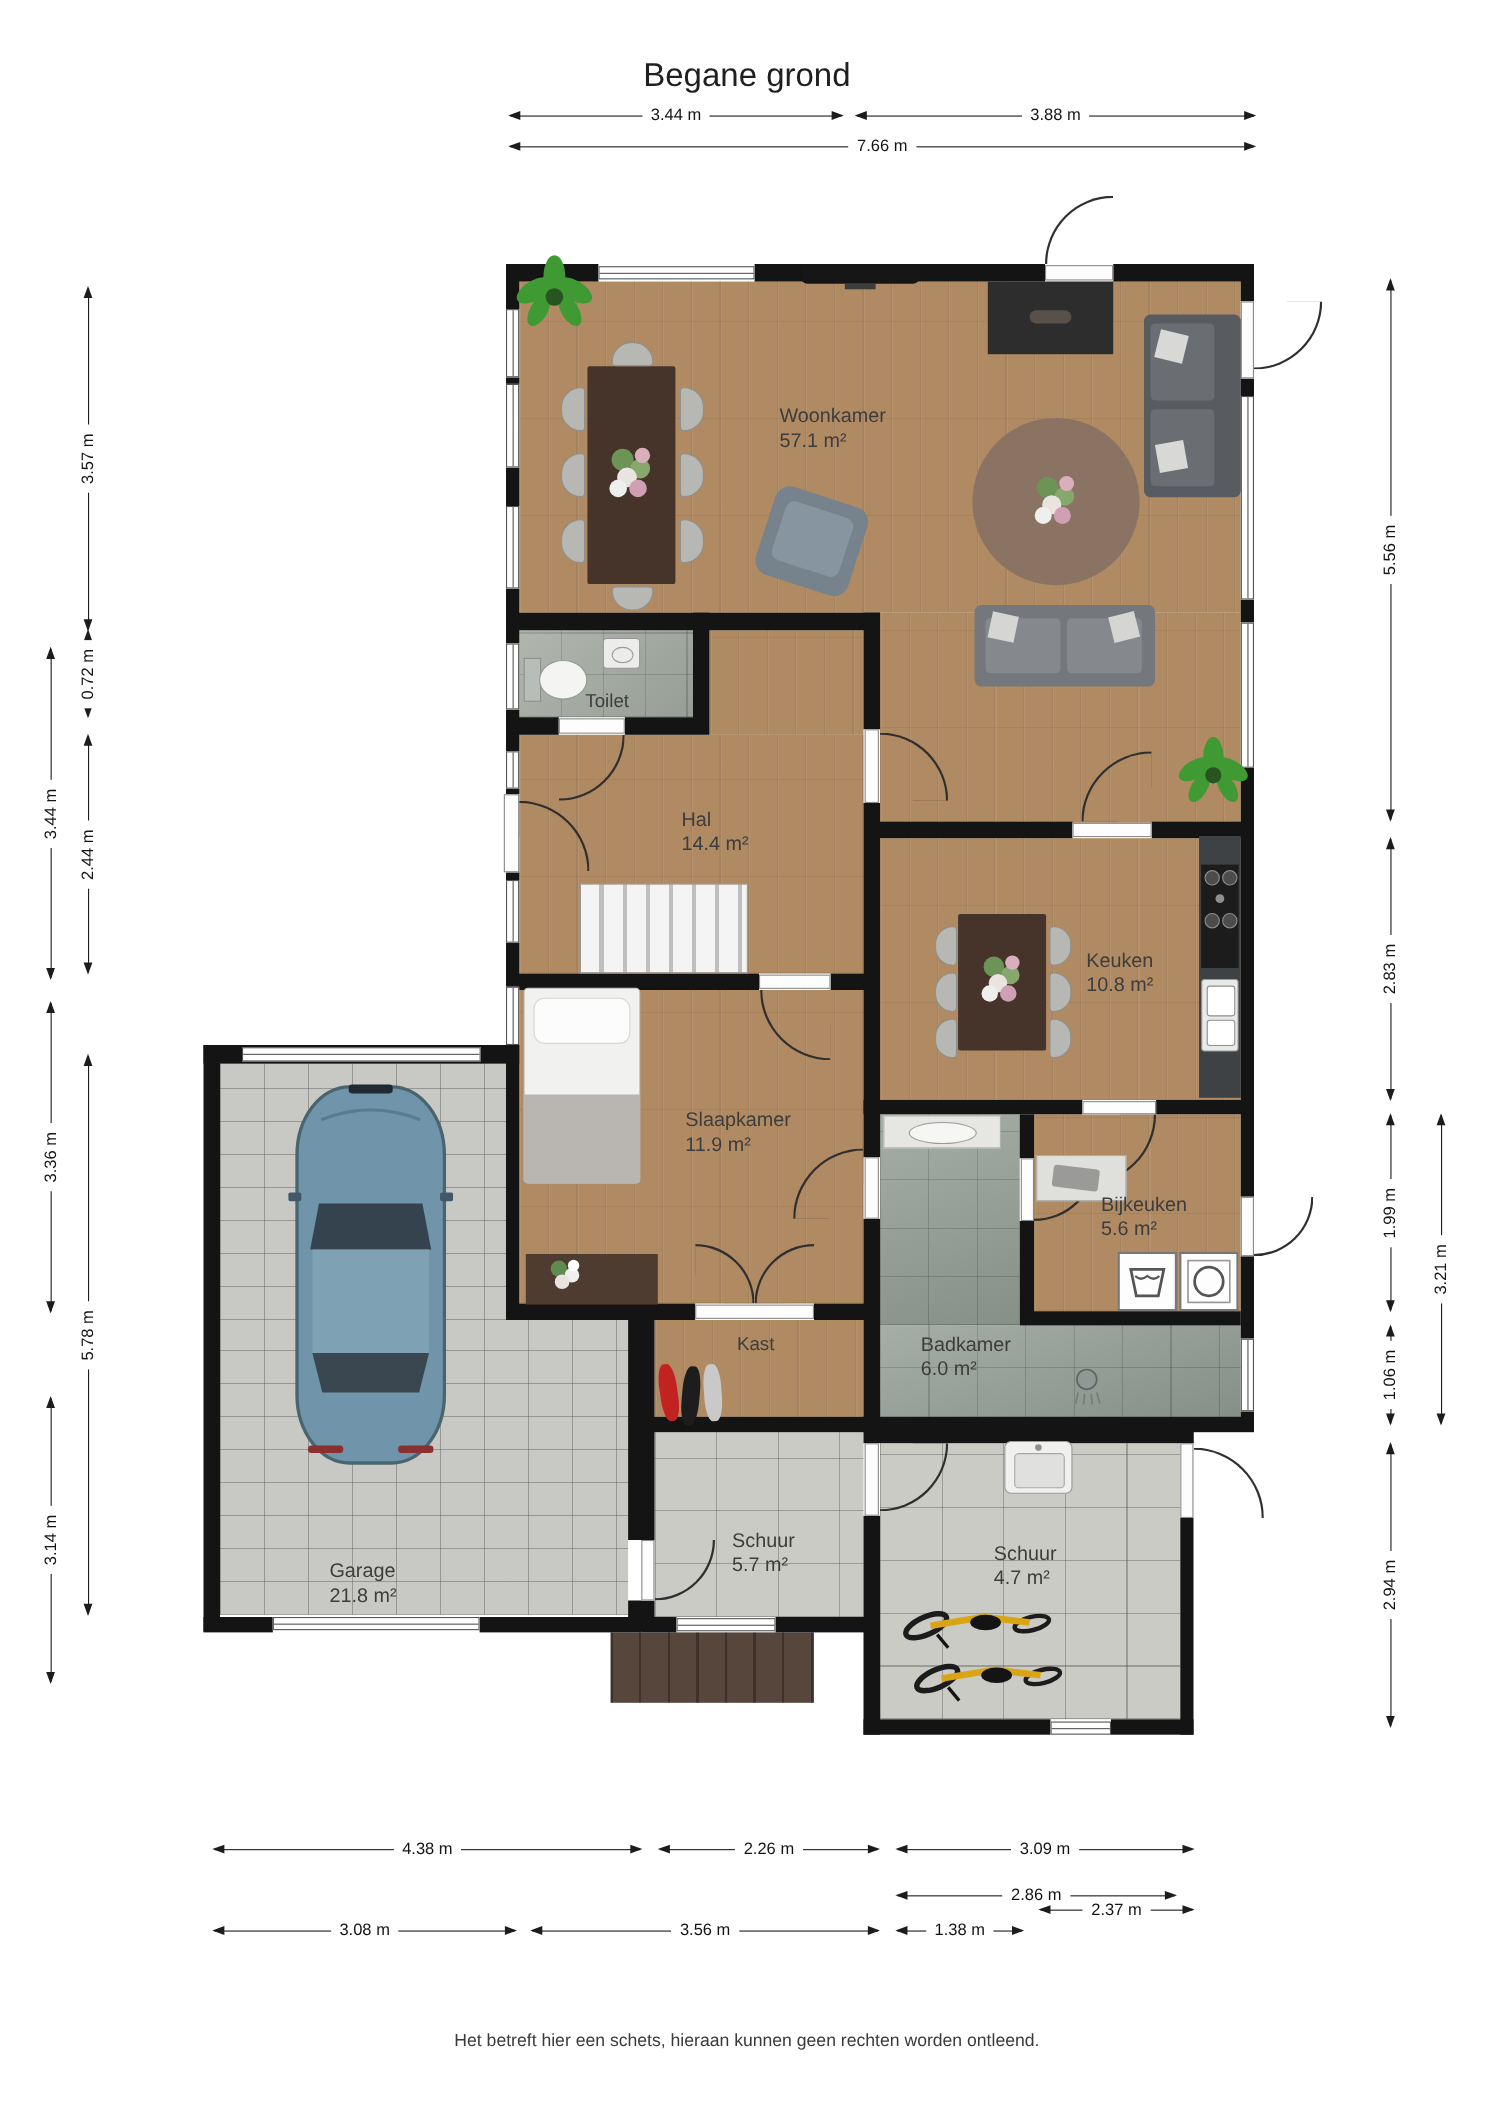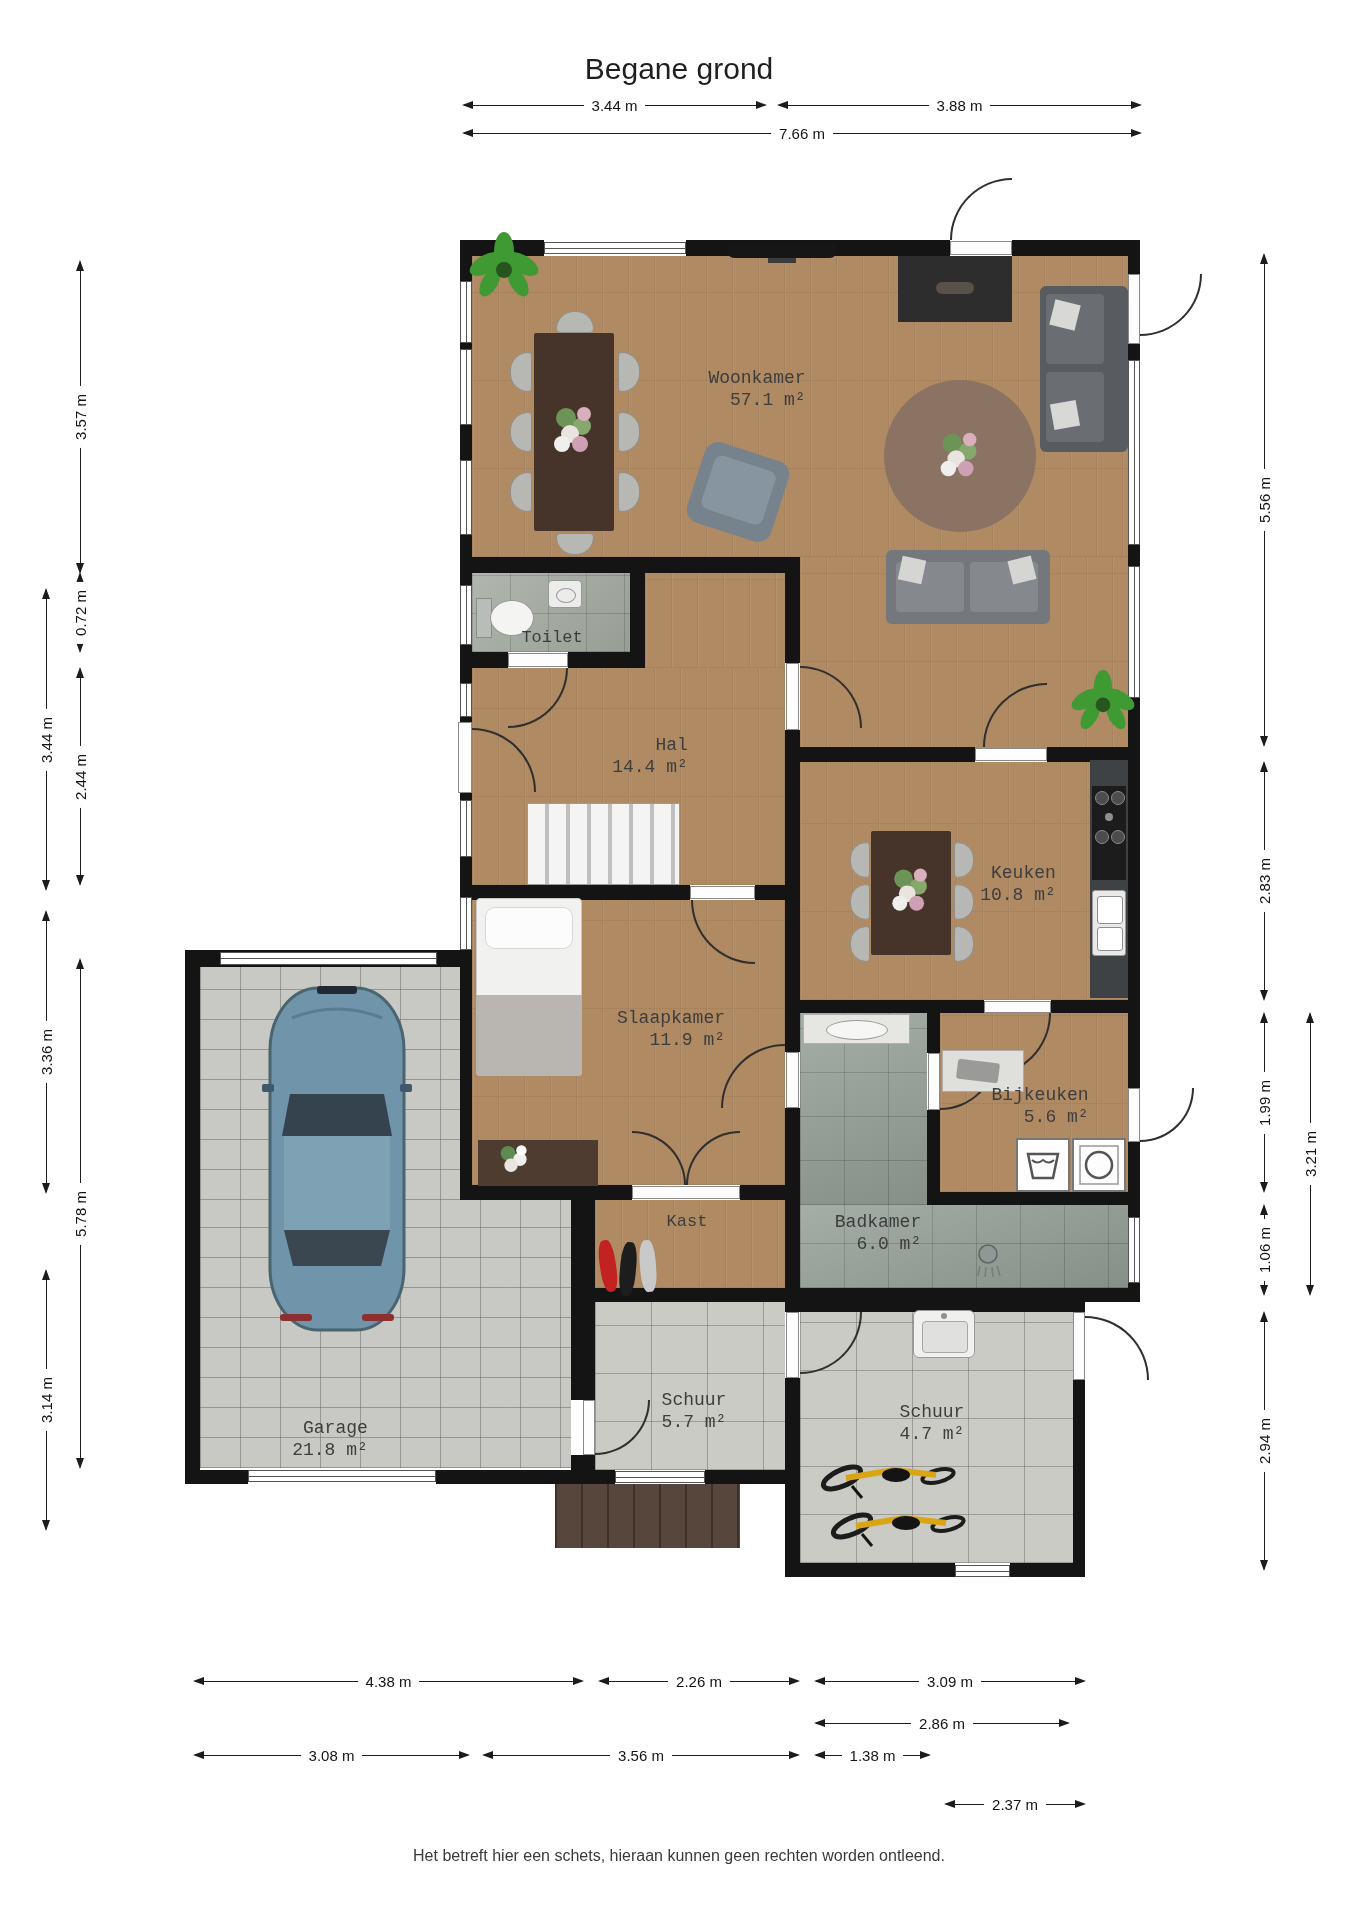--- a/index.html
+++ b/index.html
@@ -25,22 +25,22 @@
     background-image:repeating-linear-gradient(0deg,rgba(85,85,80,.4) 0 1px,transparent 1px 48px),
     repeating-linear-gradient(90deg,rgba(85,85,80,.4) 0 1px,transparent 1px 56px);}
   .deck{position:absolute;box-sizing:border-box;background-color:#57463c;
     background-image:repeating-linear-gradient(90deg,rgba(0,0,0,.3) 0 2px,transparent 2px 26px);}
   .win-h{background:#fff;border:1px solid #555;background-image:linear-gradient(#555,#555);
     background-size:100% 1px;background-position:center;background-repeat:no-repeat;}
   .win-v{background:#fff;border:1px solid #555;background-image:linear-gradient(#555,#555);
     background-size:1px 100%;background-position:center;background-repeat:no-repeat;}
   .door{background:#fdfdfd;border:1px solid #8a8a8a;}
   .arc{border:0 solid #2f2f2f;}
-  .lbl{position:absolute;transform:translate(-50%,-50%);text-align:right;font-size:18px;
-    color:#3d3d3d;line-height:22px;white-space:nowrap;font-family:Liberation Mono, monospace;}
+  .lbl{position:absolute;transform:translate(-50%,-50%);text-align:left;font-size:18px;
+    color:#3d3d3d;line-height:22px;white-space:nowrap;}
   .title{position:absolute;transform:translateX(-50%);font-size:30px;color:#1f1f1f;}
   .footer{position:absolute;transform:translateX(-50%);font-size:16px;color:#3a3a3a;white-space:nowrap;}
   .dim{position:absolute;}
   .dim i{display:block;}
   .dim-h{height:1px;}
   .dim-h .dl{position:absolute;left:1px;right:1px;top:0;height:1px;background:#1c1c1c;}
   .aw{position:absolute;width:0;height:0;border:4px solid transparent;}
   .dim-h .al{left:-1px;top:-4px;border-right:11px solid #1c1c1c;border-left:0;}
   .dim-h .ar{right:-1px;top:-4px;border-left:11px solid #1c1c1c;border-right:0;}
   .dim-h .dlab{position:absolute;left:50%;top:0;transform:translate(-50%,-50%);background:#fff;
@@ -573,21 +573,21 @@
       <i class="aw al"></i>
       <i class="aw ar"></i>
       <span class="dlab">3.56 m</span>
   </div>
   <div class="dim dim-h" style="left:815px;top:1755px;width:115px">
     <i class="dl"></i>
       <i class="aw al"></i>
       <i class="aw ar"></i>
       <span class="dlab">1.38 m</span>
   </div>
-  <div class="dim dim-h" style="left:945px;top:1804px;width:140px">
+  <div class="dim dim-h" style="left:945px;top:1736px;width:140px">
     <i class="dl"></i>
       <i class="aw al"></i>
       <i class="aw ar"></i>
       <span class="dlab">2.37 m</span>
   </div>
 
   <div class="footer" style="left:679px;top:1847px">Het betreft hier een schets, hieraan kunnen geen rechten worden ontleend.</div>
 
 </div>
 

